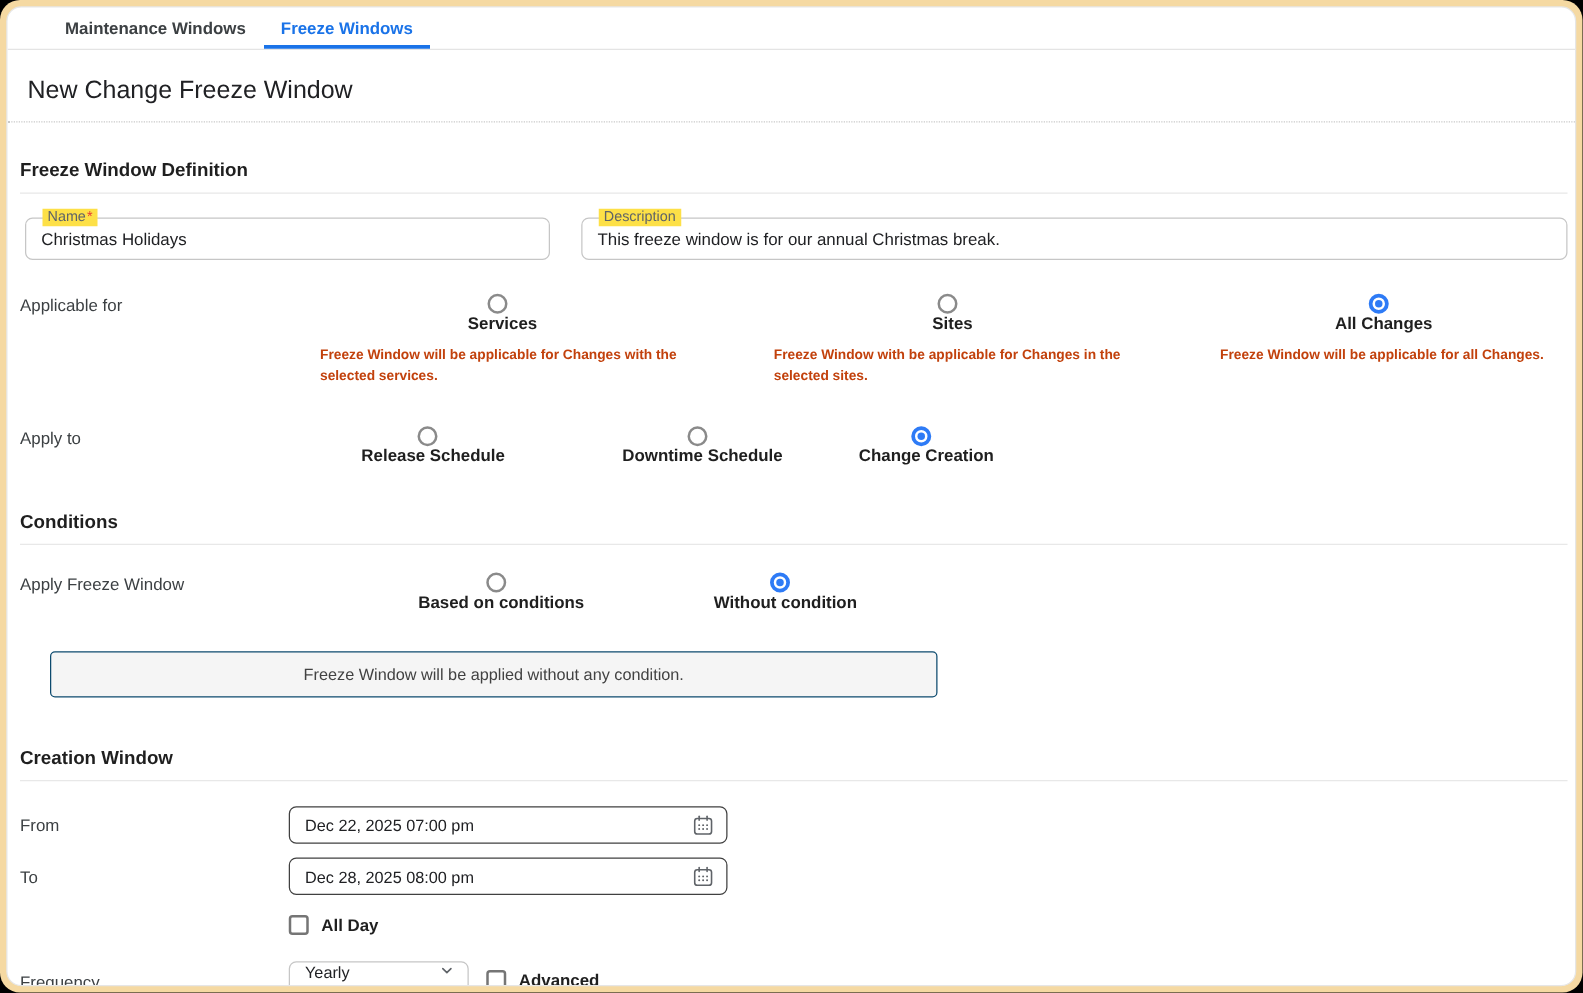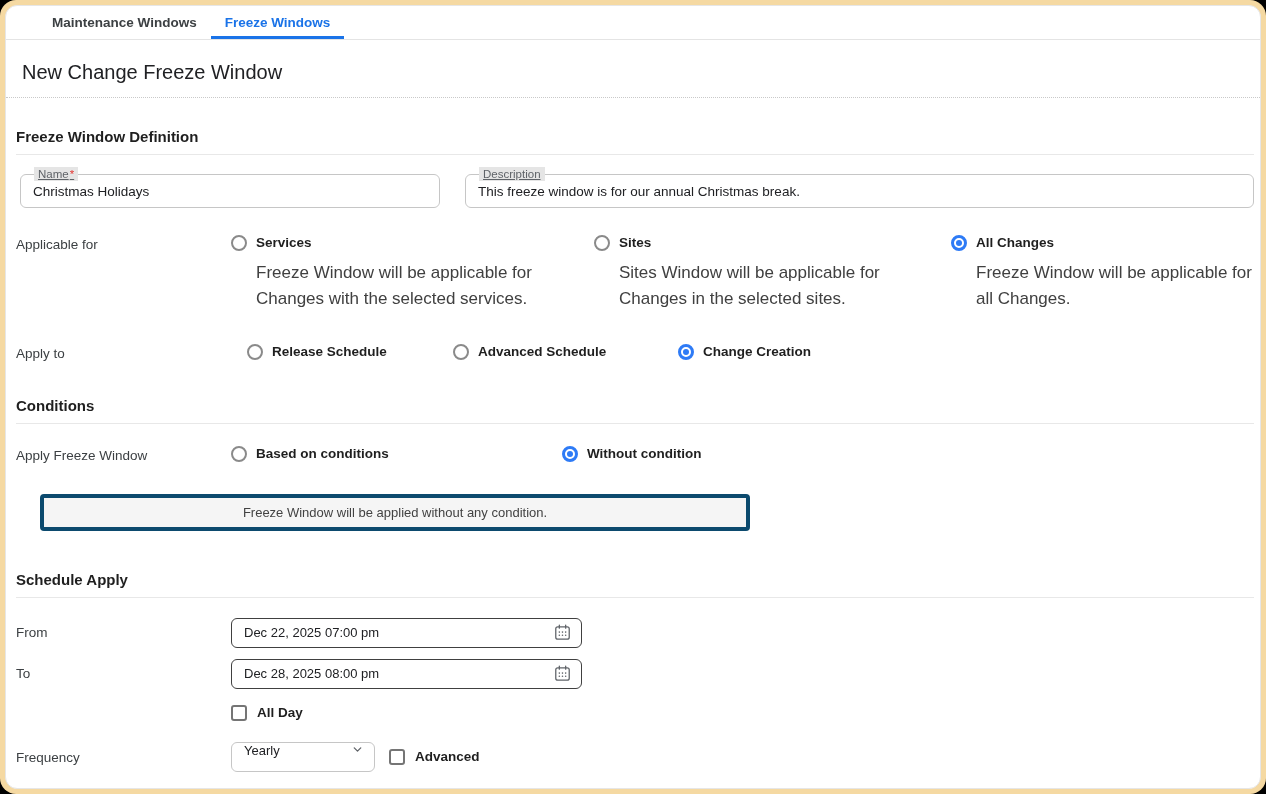--- a/index.html
+++ b/index.html
@@ -29,51 +29,51 @@
   hr.solid { margin:0 6px 0 10px; border:0; border-top:1px solid #e8e8e8; }
 
   
   .form-row { display:flex; align-items:flex-start; padding:0 6px 0 10px; }
   .row-label { width:215px; flex:none; font-size:13.5px; color:#3c4043; padding-top:2px; }
 
   
   .fields-row { display:flex; gap:25px; padding:0 6px 0 14px; margin-top:19px; }
   .m-field { position:relative; border:1px solid #c6c6c6; border-radius:6px; height:34px; display:flex; align-items:center; background:#fff; }
   .m-field .float-label {
-    position:absolute; top:-8px; left:13px; background:#e5e5e5; padding:0 4px;
-    font-size:11.5px; color:#5f6368; line-height:14px; white-space:nowrap;text-decoration:underline;
+    position:absolute; top:-8px; left:13px; background:#fde047; padding:0 4px;
+    font-size:11.5px; color:#5f6368; line-height:14px; white-space:nowrap;
   }
   .m-field .req { color:#e53935; margin-left:1px; }
   .m-field input { border:0; outline:none; background:transparent; font-family:inherit; font-size:13.5px; color:#202124; width:100%; padding:0 12px; }
   .f-name { width:420px; flex:none; }
   .f-desc { flex:1; }
 
   
-  .radio-opt { display:flex; align-items:center; }
+  .radio-opt { display:flex; align-items:center;flex-direction:column; }
   .radio { width:16px; height:16px; flex:none; border-radius:50%; border:2px solid #8a8a8a; background:#fff; position:relative; margin-top:0; cursor:pointer; }
   .radio.on { border:3px solid #2e7bf6; }
   .radio.on::after { content:''; position:absolute; inset:0; margin:auto; width:6px; height:6px; border-radius:50%; background:#2e7bf6; }
   .radio-label { margin-left:9px; font-size:13.5px; font-weight:600; color:#1f1f1f; line-height:16px; }
-  .opt-desc { margin:9px 0 0 25px; font-size:17px; color:#404040; line-height:1.55; }
+  .opt-desc { margin:9px 0 0 25px; font-size:11px; color:#c2410c; line-height:1.55;font-weight:bold; }
 
   .applicable-row { margin-top:27px; }
   .opt-col-services { width:363px; flex:none; padding-right:30px; }
   .opt-col-sites { width:357px; flex:none; padding-right:30px; }
   .opt-col-allchanges { flex:1; }
 
   .applyto-row { margin-top:31px;gap:16px; }
   .applyto-row .opt1 { width:190px; flex:none; }
   .applyto-row .opt2 { width:209px; flex:none; }
 
   .cond-row { margin-top:22px; }
   .cond-row .opt1 { width:331px; flex:none; }
 
   .info-box {
     margin:31px 6px 0 34px; width:710px; height:37px;
-    background:#f5f5f5; border:4px solid #0c4a6e; border-radius:4px;
+    background:#f5f5f5; border:1px solid #0c4a6e; border-radius:4px;
     display:flex; align-items:center; justify-content:center;
     font-size:13px; color:#424242;
   }
 
   
   .sched-row { margin-top:20px; align-items:center; }
   .sched-row .row-label { padding-top:0; }
   .date-field {
     width:351px; height:30px; border:1px solid #404040; border-radius:6px;
     display:flex; align-items:center; padding:0 8px 0 12px; background:#fff;
@@ -129,40 +129,40 @@
         <span class="radio"></span>
         <span class="radio-label">Services</span>
       </div>
       <div class="opt-desc">Freeze Window will be applicable for Changes with the selected services.</div>
     </div>
     <div class="opt-col-sites">
       <div class="radio-opt">
         <span class="radio"></span>
         <span class="radio-label">Sites</span>
       </div>
-      <div class="opt-desc">Sites Window will be applicable for Changes in the selected sites.</div>
+      <div class="opt-desc">Freeze Window with be applicable for Changes in the selected sites.</div>
     </div>
     <div class="opt-col-allchanges">
       <div class="radio-opt">
         <span class="radio on"></span>
         <span class="radio-label">All Changes</span>
       </div>
       <div class="opt-desc">Freeze Window will be applicable for all Changes.</div>
     </div>
   </div>
 
   <div class="form-row applyto-row">
     <div class="row-label">Apply to</div>
     <div class="radio-opt opt1">
       <span class="radio"></span>
       <span class="radio-label">Release Schedule</span>
     </div>
     <div class="radio-opt opt2">
       <span class="radio"></span>
-      <span class="radio-label">Advanced Schedule</span>
+      <span class="radio-label">Downtime Schedule</span>
     </div>
     <div class="radio-opt">
       <span class="radio on"></span>
       <span class="radio-label">Change Creation</span>
     </div>
   </div>
 
   <div class="section-heading" style="margin-top:36px;">Conditions</div>
   <hr class="solid">
 
@@ -173,21 +173,21 @@
       <span class="radio-label">Based on conditions</span>
     </div>
     <div class="radio-opt">
       <span class="radio on"></span>
       <span class="radio-label">Without condition</span>
     </div>
   </div>
 
   <div class="info-box">Freeze Window will be applied without any condition.</div>
 
-  <div class="section-heading" style="margin-top:40px;">Schedule Apply</div>
+  <div class="section-heading" style="margin-top:40px;">Creation Window</div>
   <hr class="solid">
 
   <div class="form-row sched-row">
     <div class="row-label">From</div>
     <div class="date-field">
       <input type="text" value="Dec 22, 2025 07:00 pm" style="">
       <span class="cal-btn">
         <svg width="19" height="19" viewBox="0 0 24 24" fill="none" stroke="#5f6368" stroke-width="1.6" stroke-linecap="round">
           <rect x="3.5" y="4.8" width="17" height="15.7" rx="2.6"></rect>
           <line x1="8" y1="2.6" x2="8" y2="6.6"></line>

